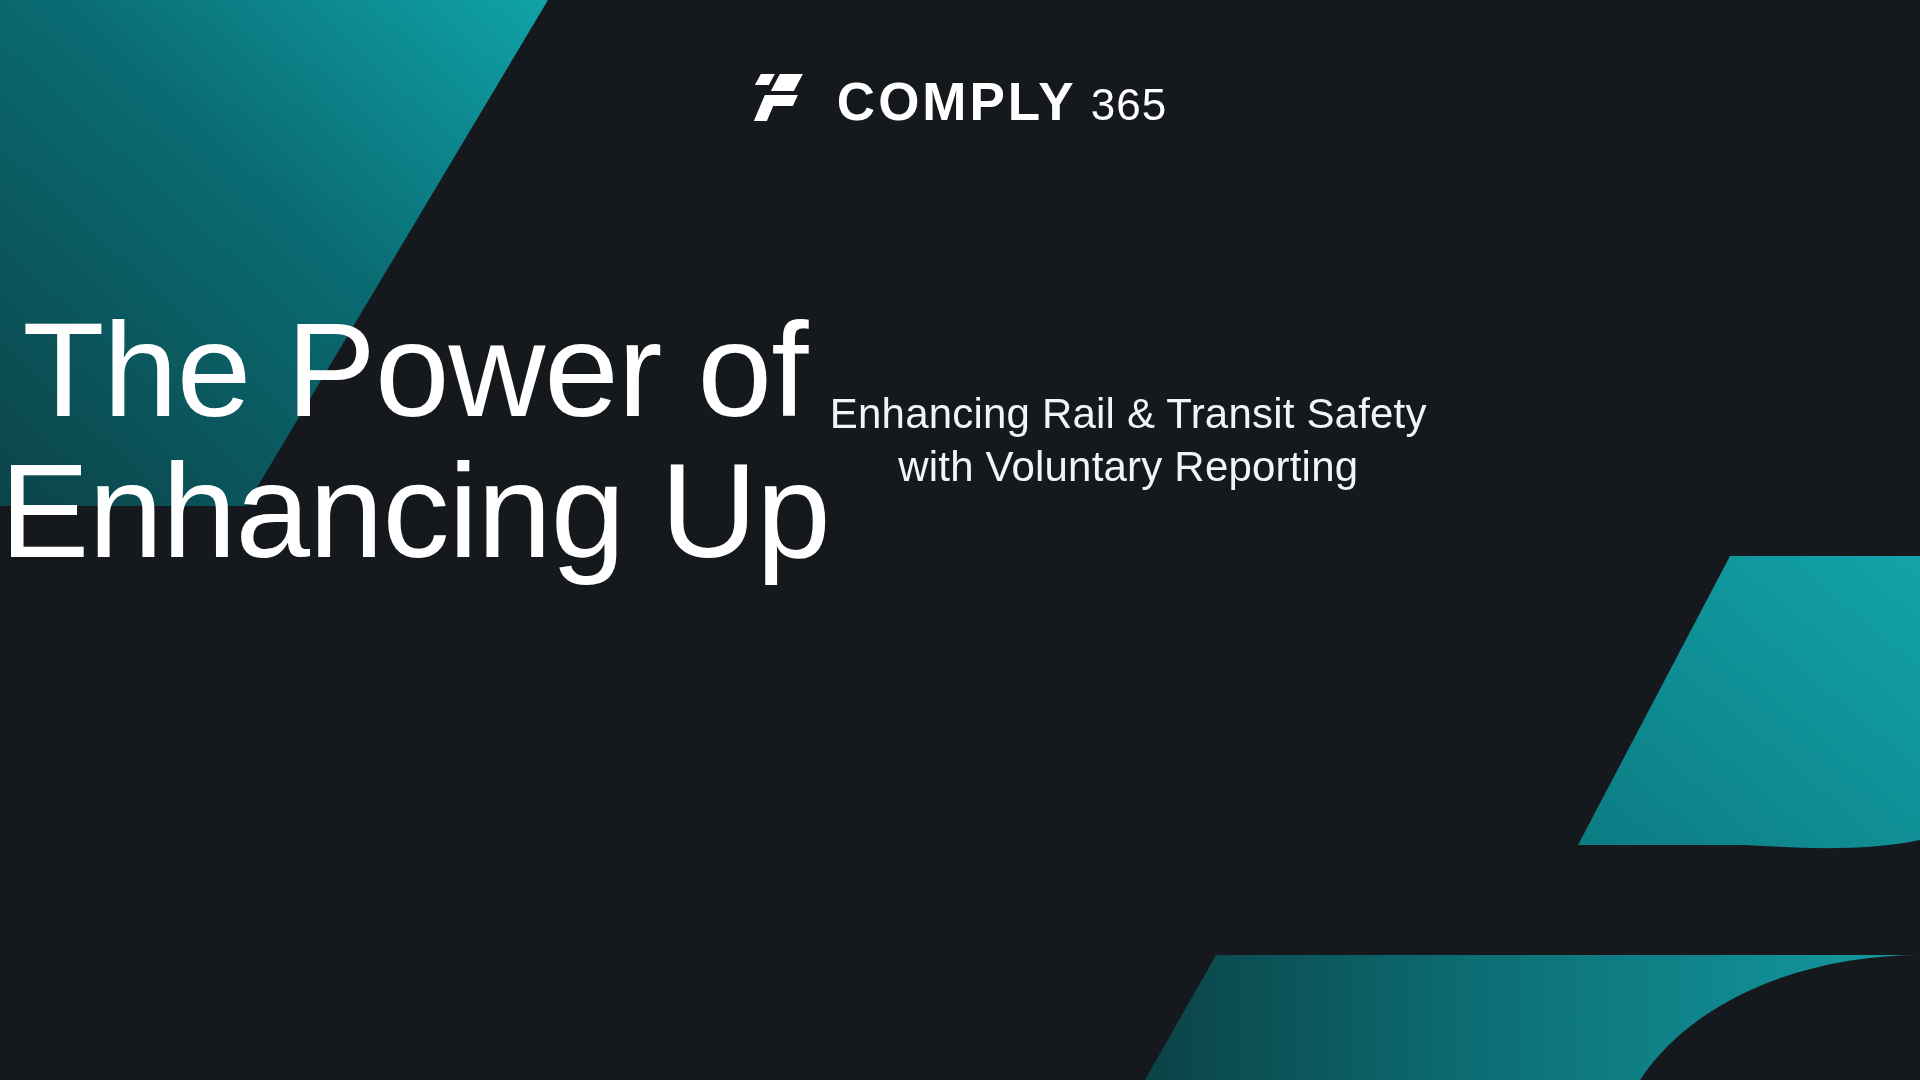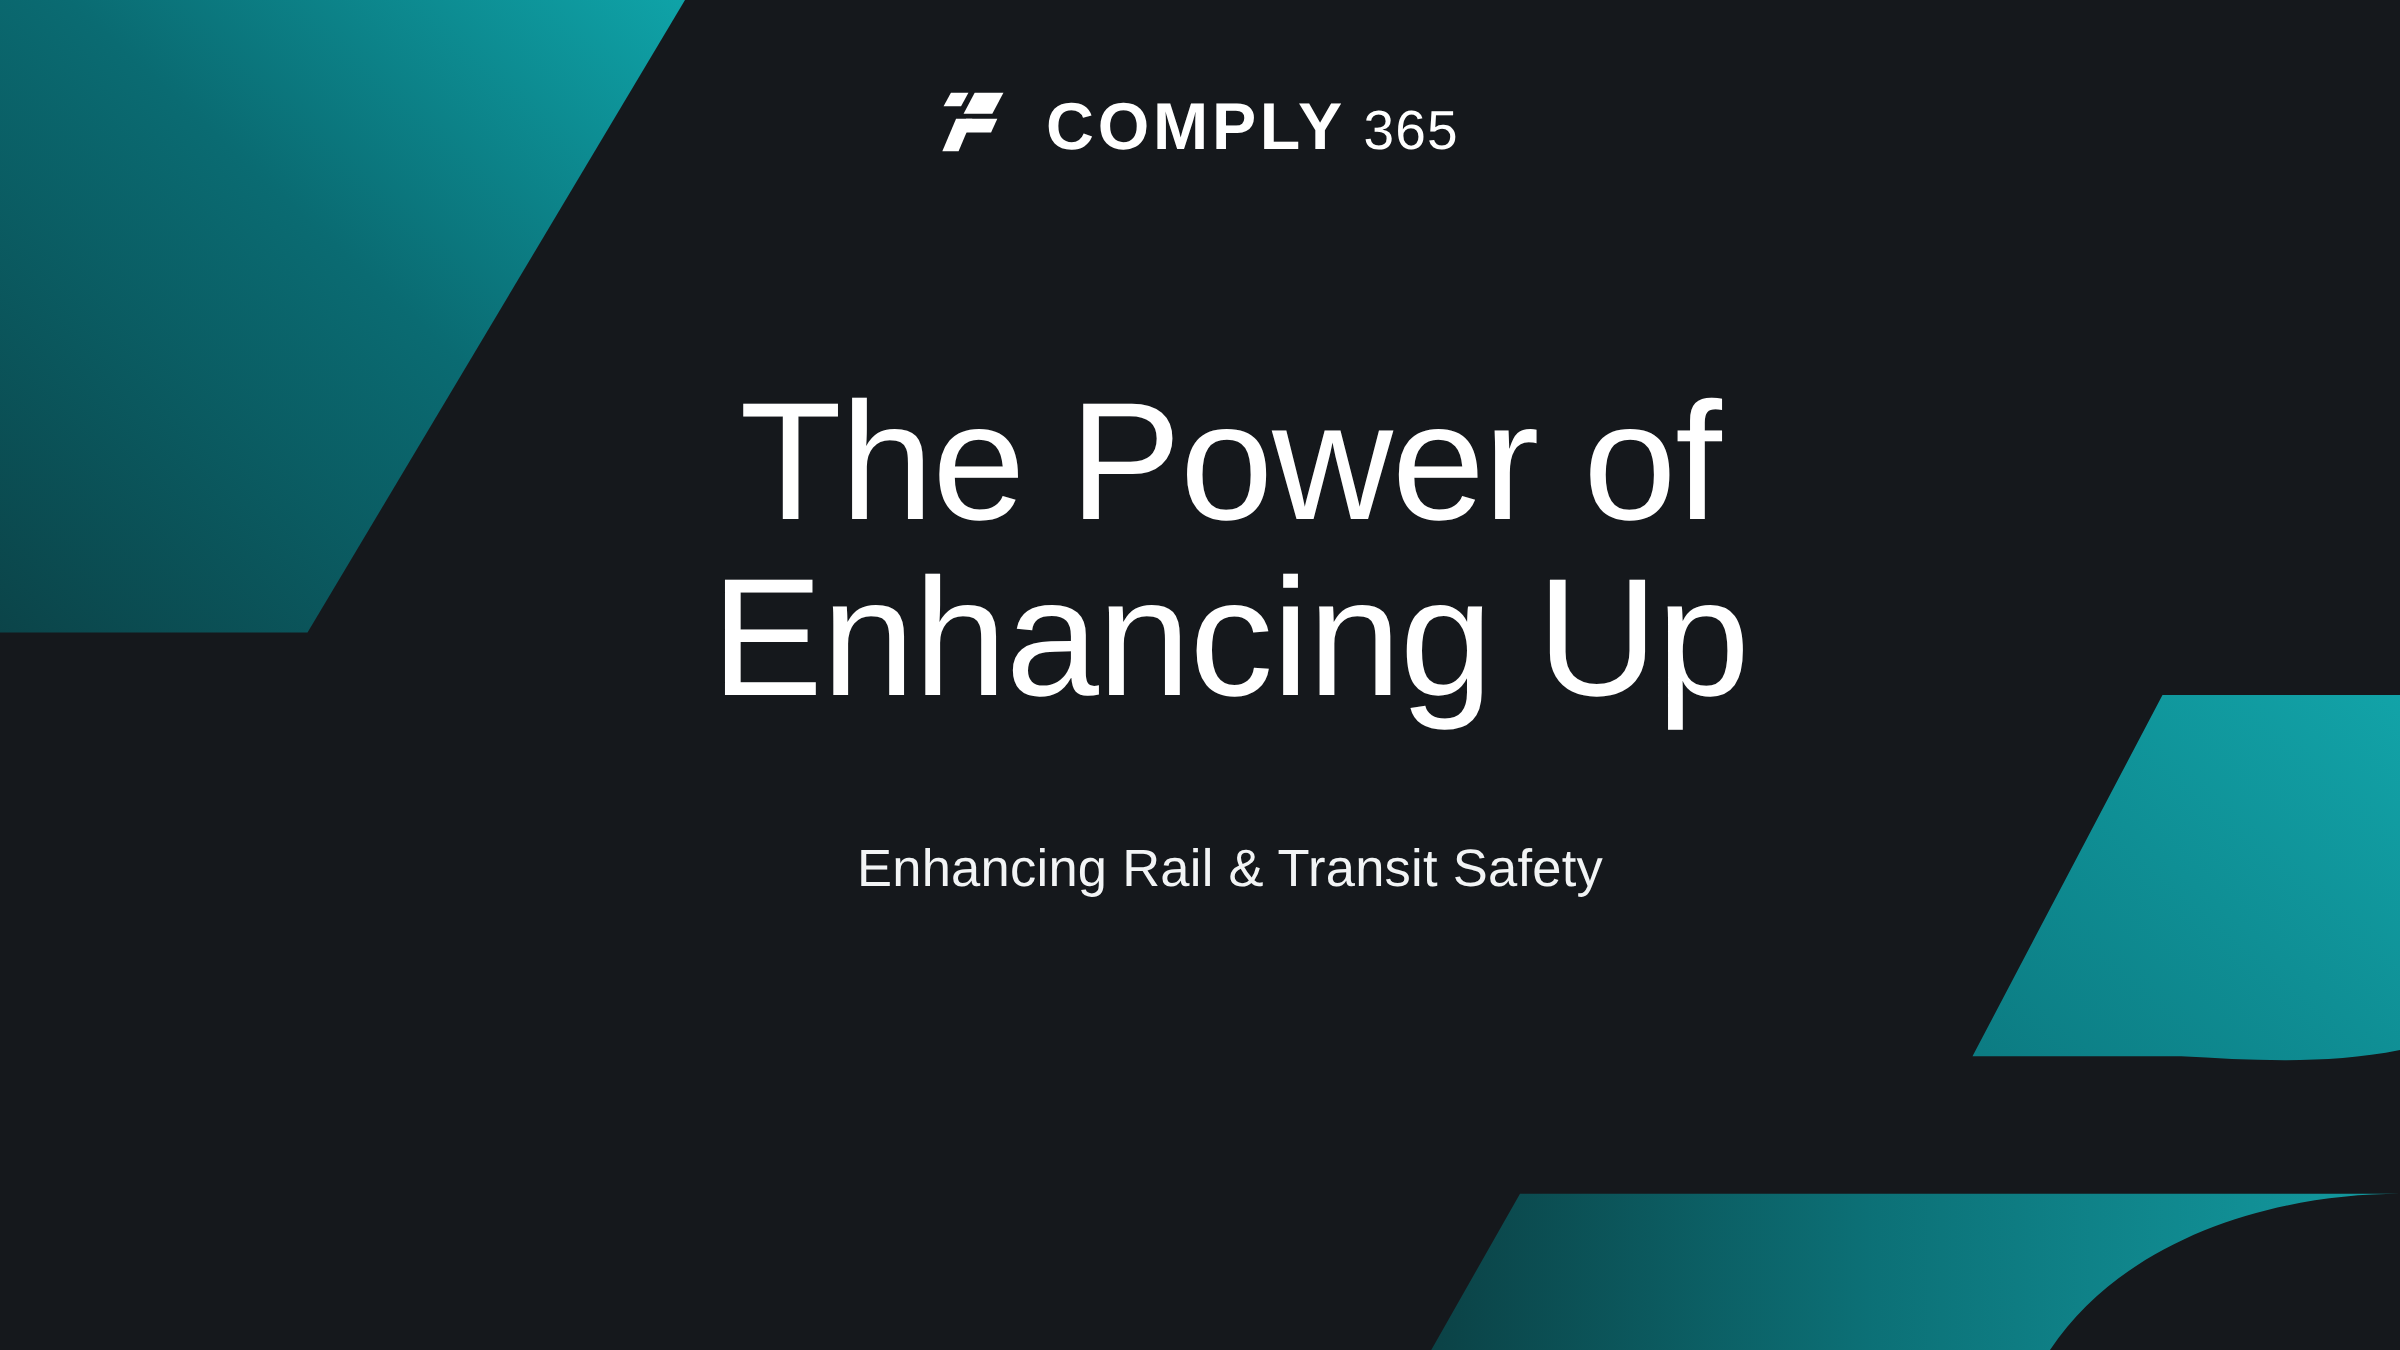--- a/index.html
+++ b/index.html
@@ -66,24 +66,21 @@
     line-height: 1;
   }
 
   
   .content {
     position: absolute;
     left: 0;
     right: 0;
     top: 300px;
     display: flex;
-    flex-direction: column;
-    align-items: center;
     text-align: center;
-    padding-left: 48px;
   }
   .title {
     color: #ffffff;
     font-size: 134px;
     font-weight: 300;
     line-height: 1.05;
     letter-spacing: -1px;
     margin: 0;
     max-width: 1100px;
   }
@@ -149,16 +146,17 @@
     </div>
   </div>
 
   <div class="content">
     <h1 class="title">
       <span class="tline">The Power of</span>
       <span class="tline">Enhancing Up</span>
     </h1>
     <div class="subtitle">
       <span class="sline">Enhancing Rail &amp; Transit Safety</span>
+      <span class="sline">with Voluntary Reporting</span>
     </div>
   </div>
 
 </div>
 
 </body></html>

